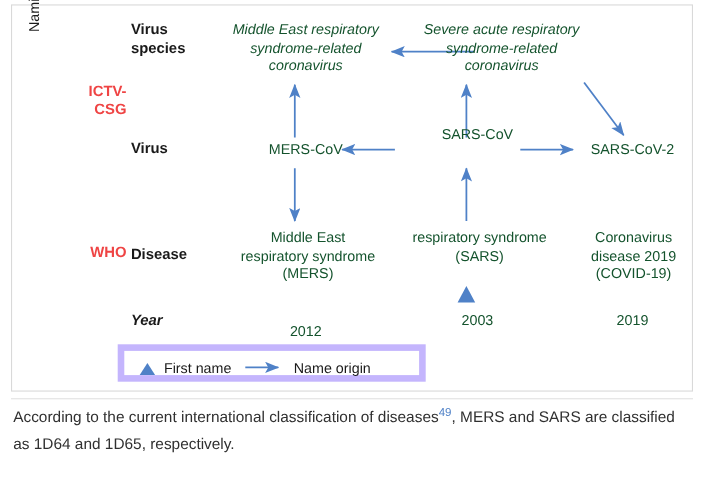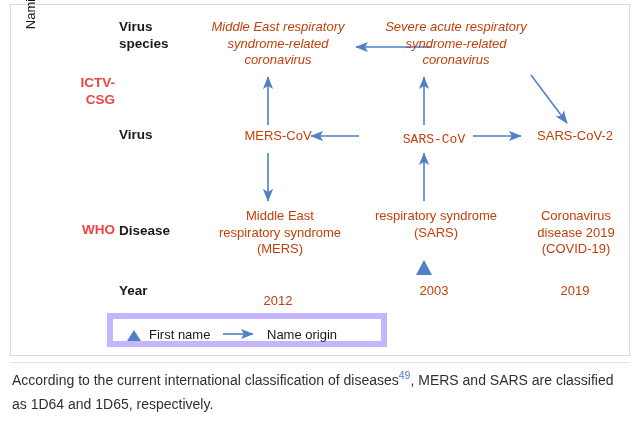--- a/index.html
+++ b/index.html
@@ -58,37 +58,37 @@
     position: absolute;
     font-size: 13.5px;
     font-weight: bold;
     color: #1a1a1a;
     line-height: 1.25;
     text-align: left;
   }
   .rl-species { left: 108px; top: 14px; width: 80px; }
   .rl-virus   { left: 108px; top: 122px; width: 80px; }
   .rl-disease { left: 108px; top: 218px; width: 80px; }
-  .rl-year    { left: 108px; top: 278px; width: 80px; }
+  .rl-year    { left: 108px; top: 278px; width: 80px; font-style: italic; }
 
   .cell {
     position: absolute;
     font-size: 13px;
     line-height: 1.28;
     text-align: center;
-    color: #c2410c;
+    color: #14532d;
   }
   .italic { font-style: italic; }
 
   
   .sp-mers  { left: 182px; top: 14px;  width: 170px; }
   .sp-sars  { left: 350px; top: 14px;  width: 190px; }
 
   .v-mers   { left: 202px; top: 123px; width: 130px; }
-  .v-sars   { left: 358px; top: 127px; width: 130px; font-family: Liberation Mono, monospace; }
+  .v-sars   { left: 358px; top: 109px; width: 130px; }
   .v-cov2   { left: 498px; top: 123px; width: 132px; }
 
   .d-mers   { left: 194px; top: 203px; width: 150px; }
   .d-sars   { left: 350px; top: 203px; width: 150px; }
   .d-cov2   { left: 490px; top: 203px; width: 150px; }
 
   .y-mers   { left: 202px; top: 288px; width: 130px; }
   .y-sars   { left: 358px; top: 278px; width: 130px; }
   .y-cov2   { left: 498px; top: 278px; width: 132px; }
 

